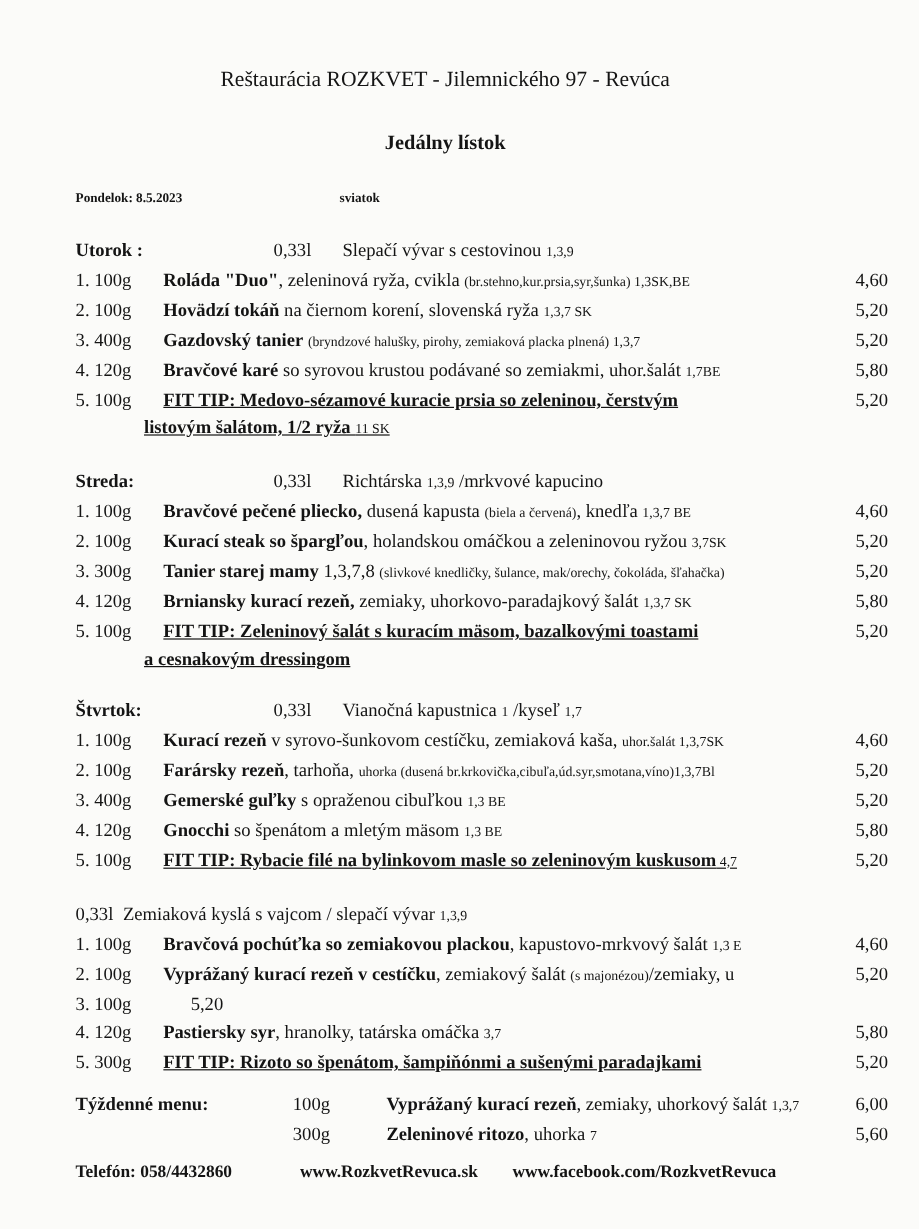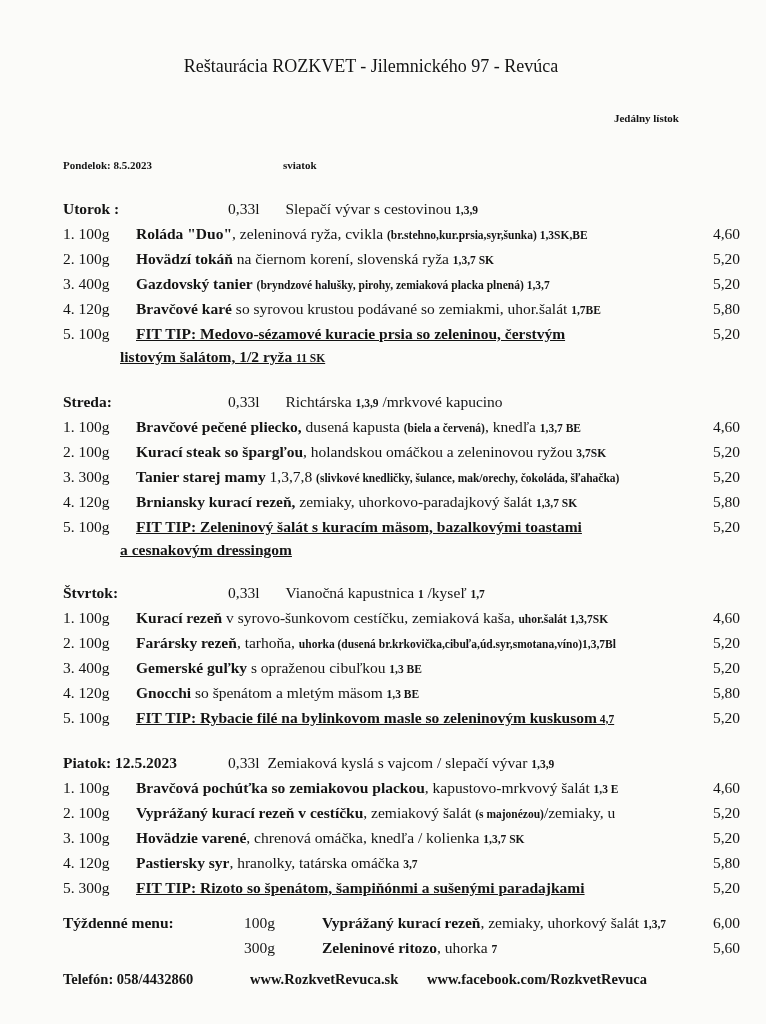--- a/index.html
+++ b/index.html
@@ -6,36 +6,36 @@
   body{
     width:766px;height:1024px;
     background:#fbfbf9;
     font-family:"Liberation Serif","DejaVu Serif",serif;
     color:#141414;
     overflow:hidden;
   }
   .page{box-sizing:border-box;width:766px;height:716px;padding:54px 26px 0 63px;}
   .head-wrap{width:616px;text-align:center;}
   .title{font-size:18px;line-height:24px;}
-  .subtitle{font-size:11px;font-weight:bold;margin-top:29px;line-height:23px;text-align:right;}
+  .subtitle{font-size:17px;font-weight:bold;margin-top:29px;line-height:23px;}
   .monday{display:flex;margin-top:24px;font-size:11px;font-weight:bold;line-height:23px;}
   .monday .lab{width:220px;flex:none;}
   .section{margin-top:20px;font-size:15.5px;}
   .day-head{display:flex;line-height:23px;align-items:baseline;}
   .day-label{width:165px;flex:none;font-weight:bold;}
   .vol{flex:none;}
   .soup{margin-left:26px;white-space:nowrap;}
   .soup.tight{margin-left:8px;}
   .row{display:flex;line-height:23px;align-items:baseline;gap:16px;}
   .numw{width:57px;flex:none;}
   .content{flex:1;min-width:0;overflow:hidden;white-space:nowrap;}
   .price{flex:none;width:50px;text-align:right;}
   .wrap2{margin-left:57px;}
   .b{font-weight:bold;}
-  .sm{font-size:11.5px;font-weight:bold;}
+  .sm{font-size:11.5px;}
   .u{text-decoration:underline;}
   .weekly{margin-top:12px;font-size:15.5px;}
   .wlabel{width:165px;flex:none;font-weight:bold;}
   .wweight{width:50px;flex:none;}
   .wcontent{flex:1;min-width:0;overflow:hidden;white-space:nowrap;padding-left:12px;}
   .delivery{display:flex;justify-content:flex-end;align-items:baseline;margin-top:9px;line-height:23px;font-size:15.5px;}
   .delivery .dlabel{margin-right:52px;}
   .delivery .dprice{width:52px;text-align:right;margin-right:16px;font-size:14px;}
   .footer{display:flex;margin-top:7px;font-size:14.5px;font-weight:bold;line-height:22px;}
   .footer .ph{width:187px;flex:none;}
@@ -162,38 +162,36 @@
         <div class="row">
           <span class="numw">5. 100g</span>
           <span class="content"><span class="b u">FIT TIP: Rybacie filé na bylinkovom masle so zeleninovým kuskusom</span><span class="sm u"> 4,7</span></span>
           <span class="price">5,20</span>
         </div>
       </div>
   </div>
 
   <div class="section">
     <div class="day-head">
-      <span class="day-label">Piatok: 12.5.2023</span>
       <span class="vol">0,33l</span>
       <span class="soup tight"><span>Zemiaková kyslá s vajcom / slepačí vývar </span><span class="sm">1,3,9</span></span>
     </div>
     <div>
         <div class="row">
           <span class="numw">1. 100g</span>
           <span class="content"><span class="b">Bravčová pochúťka so zemiakovou plackou</span><span>, kapustovo-mrkvový šalát </span><span class="sm">1,3 E</span></span>
           <span class="price">4,60</span>
         </div>
         <div class="row">
           <span class="numw">2. 100g</span>
           <span class="content"><span class="b">Vyprážaný kurací rezeň v cestíčku</span><span>, zemiakový šalát </span><span class="sm">(s majonézou)</span><span>/zemiaky, u</span></span>
           <span class="price">5,20</span>
         </div>
         <div class="row">
           <span class="numw">3. 100g</span>
-          <span class="content"><span class="b">Hovädzie varené</span><span>, chrenová omáčka, knedľa / kolienka </span><span class="sm">1,3,7 SK</span></span>
           <span class="price">5,20</span>
         </div>
         <div class="row">
           <span class="numw">4. 120g</span>
           <span class="content"><span class="b">Pastiersky syr</span><span>, hranolky, tatárska omáčka </span><span class="sm">3,7</span></span>
           <span class="price">5,80</span>
         </div>
         <div class="row">
           <span class="numw">5. 300g</span>
           <span class="content"><span class="b u">FIT TIP: Rizoto so špenátom, šampiňónmi a sušenými paradajkami</span></span>

